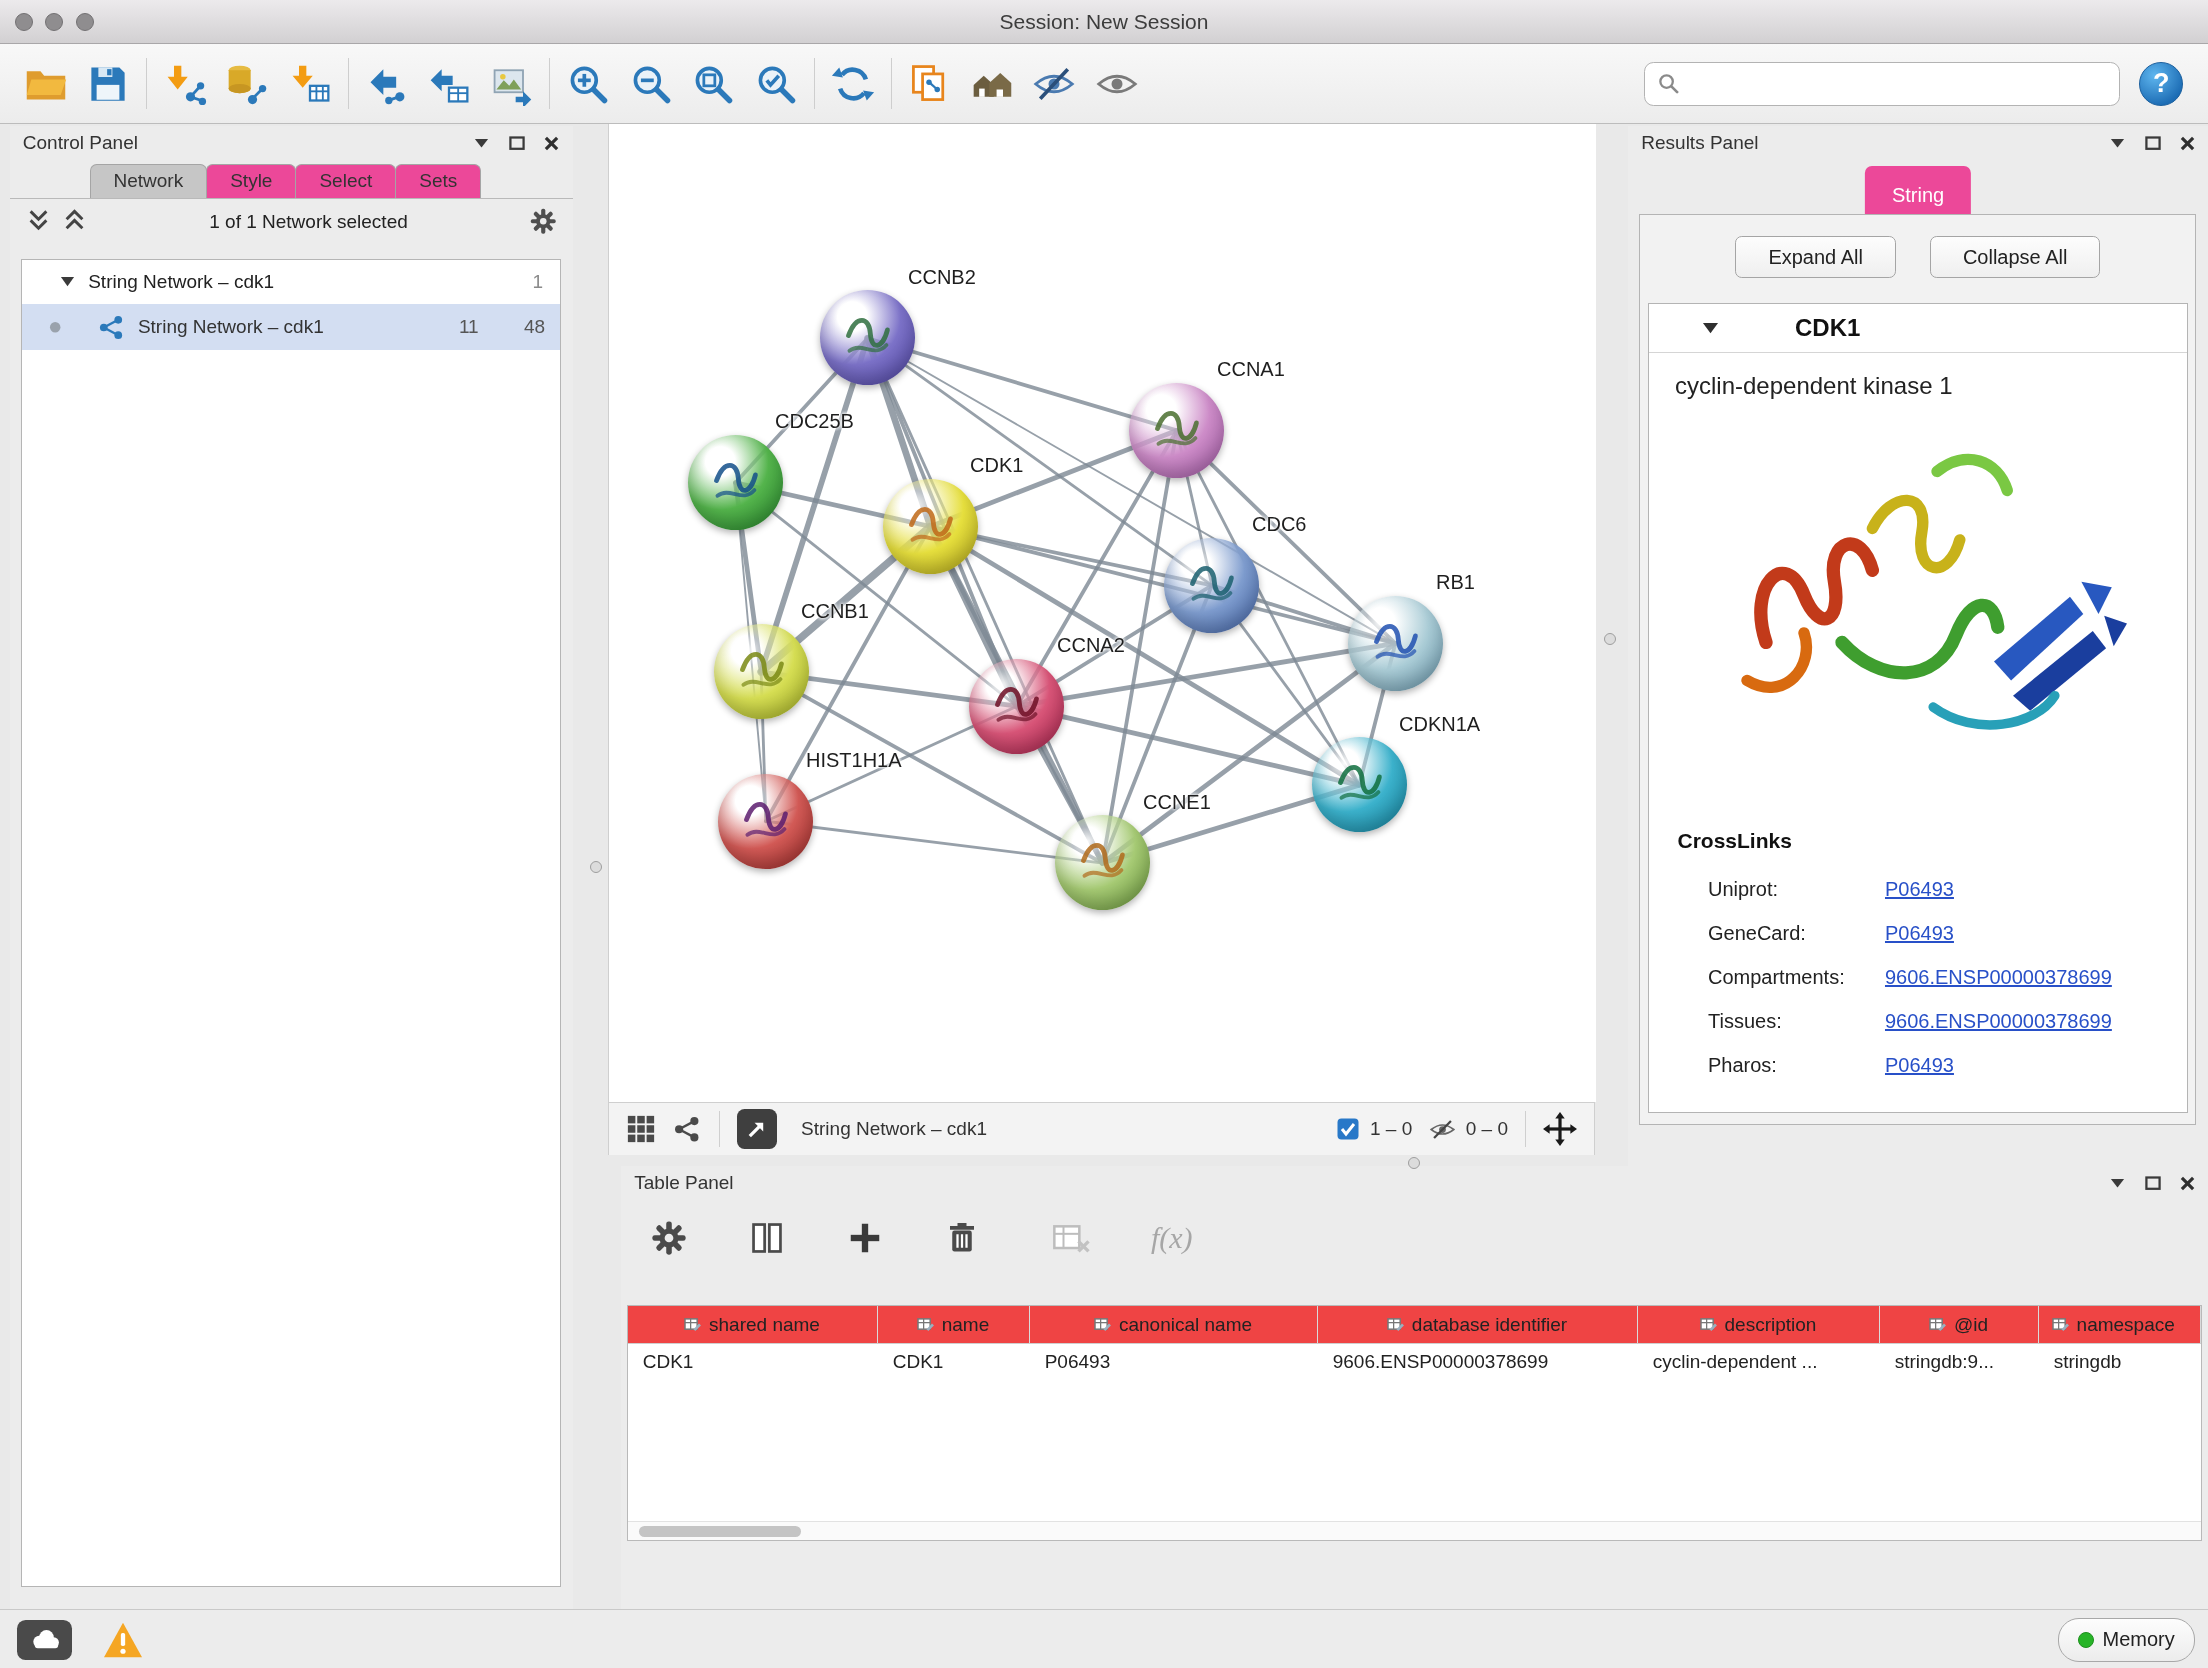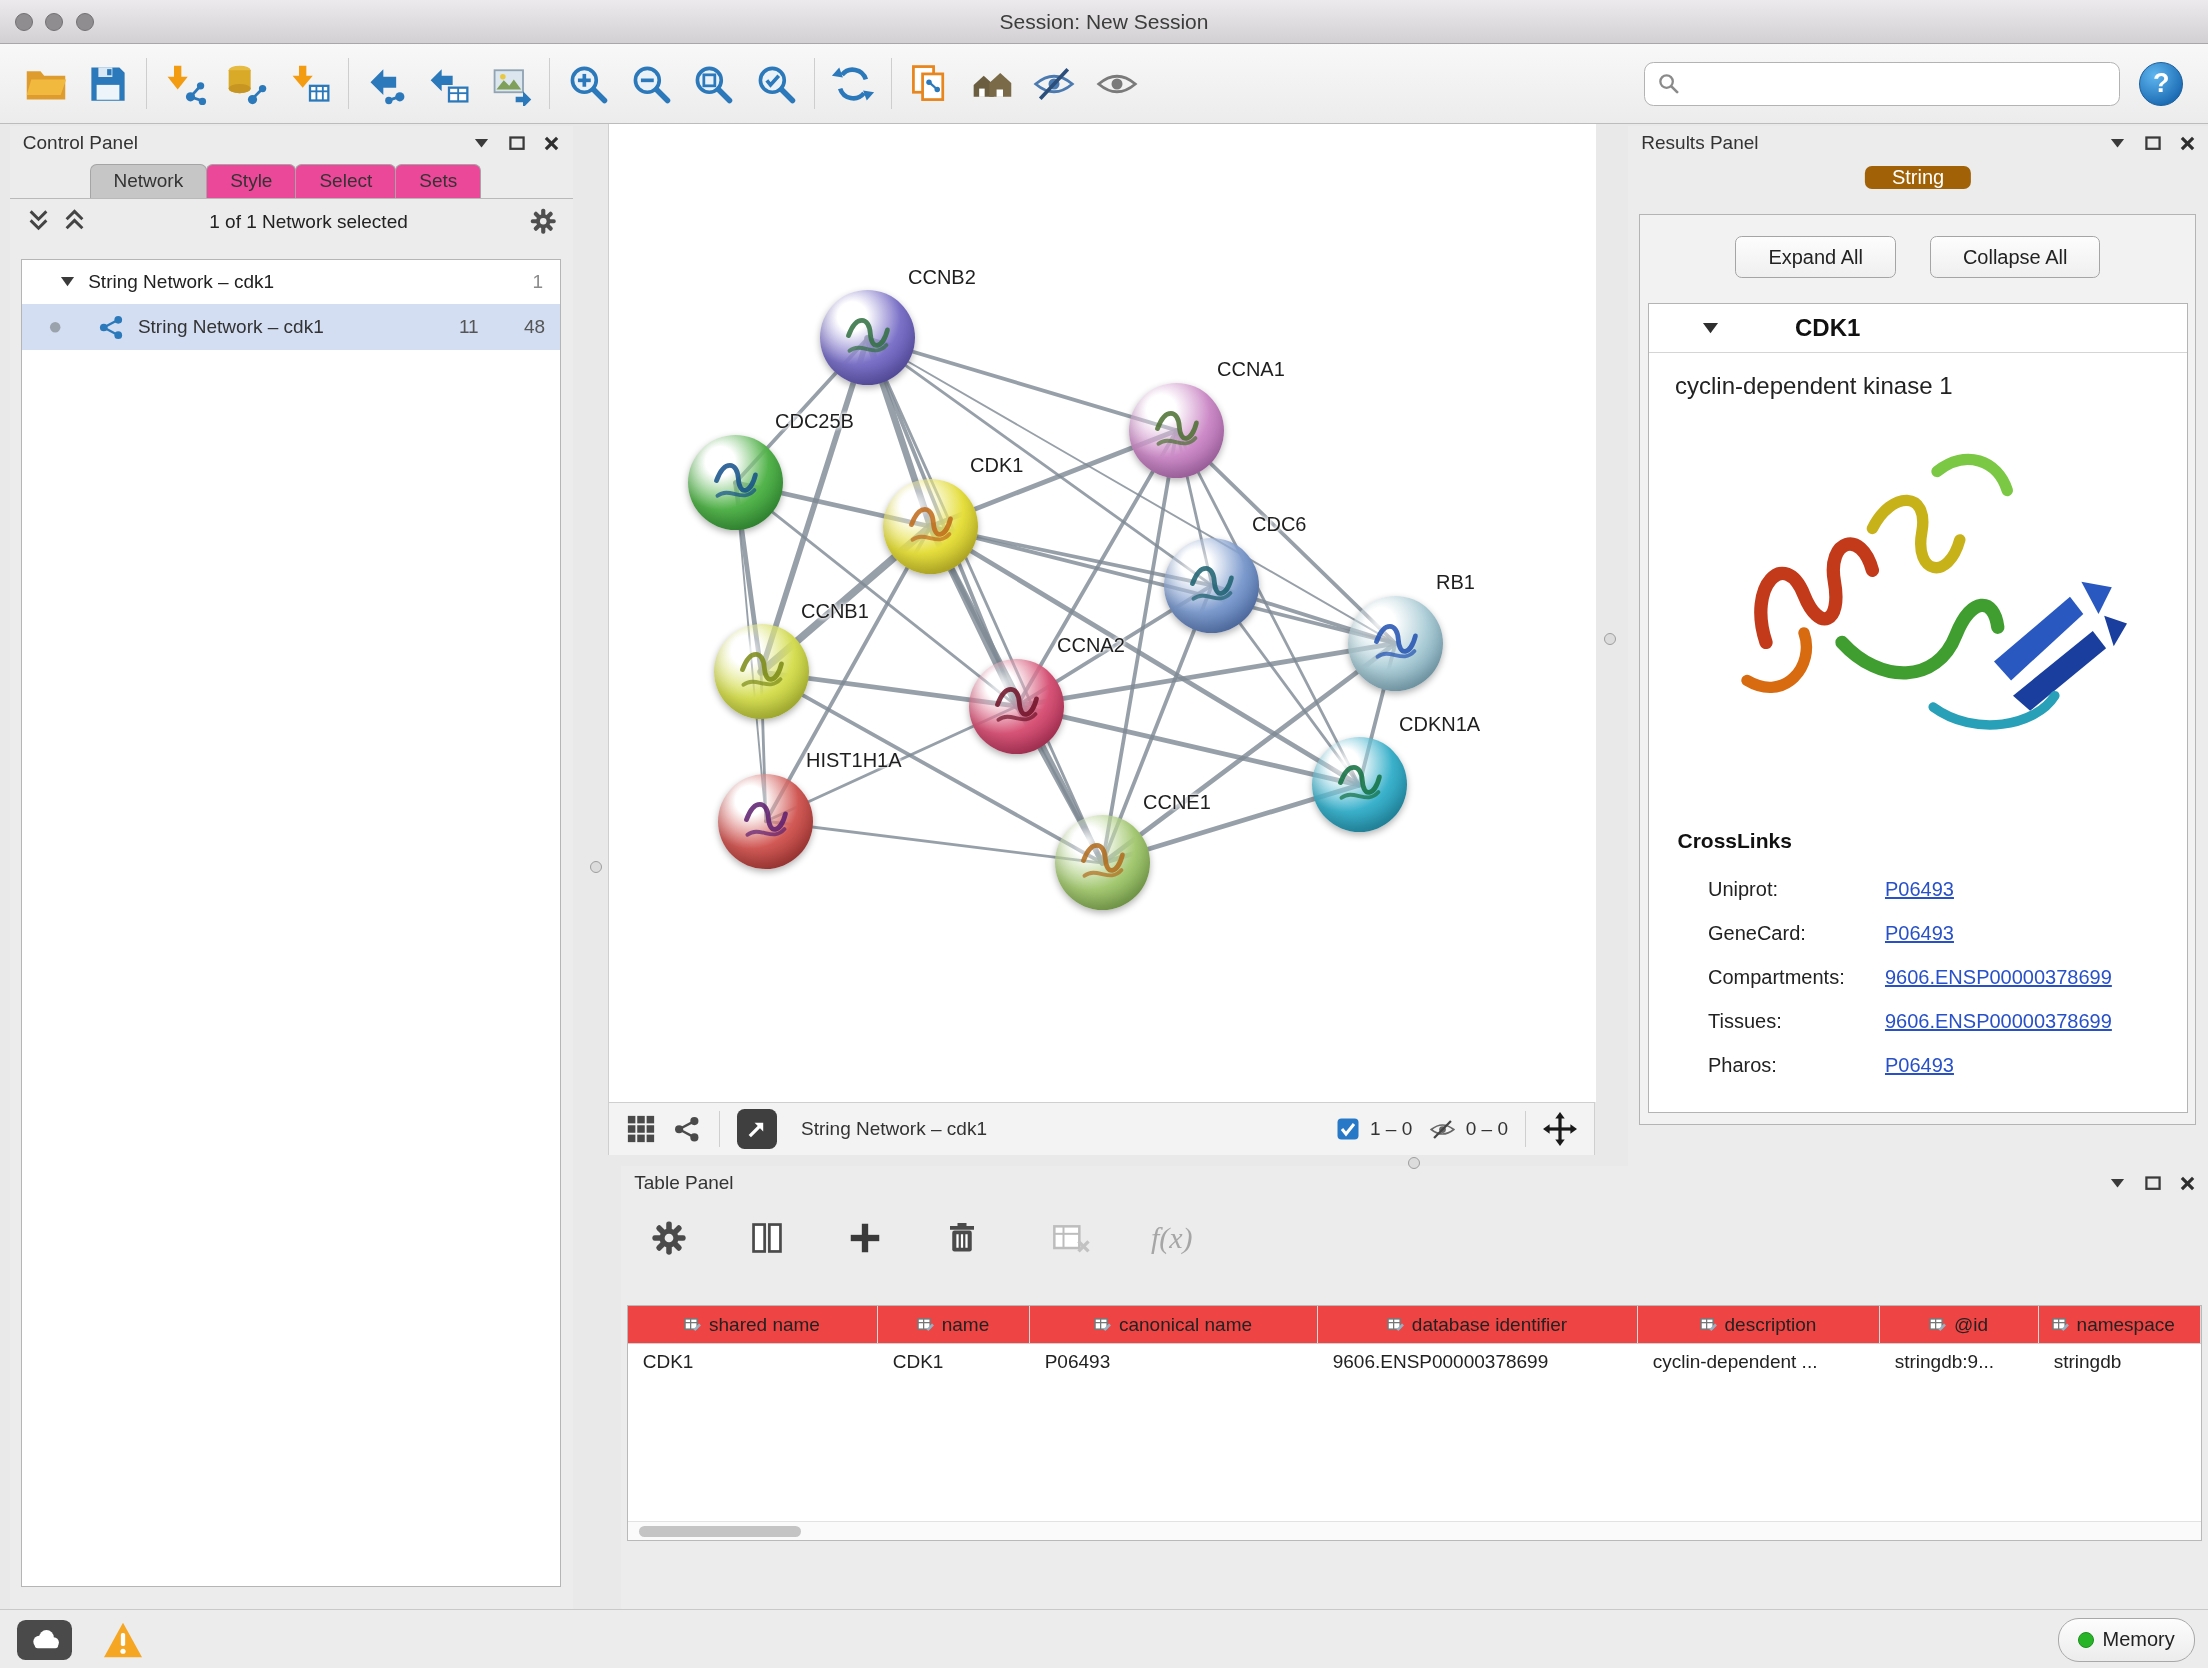--- a/index.html
+++ b/index.html
@@ -59,22 +59,22 @@
   .node-label{position:absolute;font-size:20px;color:#1e1e1e;white-space:nowrap;
     text-shadow:0 0 3.8px #fff,0 0 3.8px #fff,0 0 3.8px #fff;}
   .net-nav{position:absolute;left:0;bottom:0;width:100%;height:53px;background:#f3f3f3;
     border-top:1px solid #cfcfcf;display:flex;align-items:center;padding:0 17px;gap:17px;}
   .net-nav .sep{width:1px;height:36px;background:#cfcfcf;}
   .ext-btn{width:40px;height:40px;border-radius:7.6px;background:#3f3f3f;display:flex;align-items:center;justify-content:center;}
   .net-nav .ttl{font-size:19px;color:#333;margin-left:7.6px;}
   .net-nav .cnts{display:flex;align-items:center;gap:9.5px;font-size:19px;color:#333;}
   
   .results-panel{position:absolute;left:1628px;top:126px;width:580px;height:1484px;background:#ececec;}
-  .string-pill{position:absolute;left:50%;transform:translateX(-50%);top:40px;background:#a16207;
-    color:#fff;font-size:20px;padding:0 27px;border-radius:7px;}
+  .string-pill{position:absolute;left:50%;transform:translateX(-50%);top:40px;background:#ec4899;
+    color:#fff;font-size:20px;padding:18px 27px;border-radius:7px;}
   .res-box{position:absolute;left:11.4px;top:88px;width:557px;height:911px;border:1px solid #b4b4b4;background:#f2f2f2;}
   .res-btns{position:absolute;left:0;top:21px;width:100%;display:flex;justify-content:center;gap:34px;}
   .res-btn{background:linear-gradient(#fdfdfd,#efefef);border:1px solid #a5a5a5;border-radius:6.7px;
     font-size:20px;padding:8.6px 32px;color:#222;}
   .gene-card{position:absolute;left:7.6px;right:7.6px;top:88px;bottom:11.4px;background:#fff;border:1px solid #b4b4b4;}
   .gene-head{height:49px;border-bottom:1px solid #d5d5d5;display:flex;align-items:center;padding-left:53px;gap:76px;}
   .gene-name{font-size:24px;font-weight:bold;color:#111;}
   .gene-desc{position:absolute;left:26px;top:68px;font-size:24px;color:#222;}
   .protein{position:absolute;left:50%;transform:translateX(-50%);top:114px;}
   .cl-title{position:absolute;left:28.5px;top:525px;font-size:21px;font-weight:bold;color:#111;}

